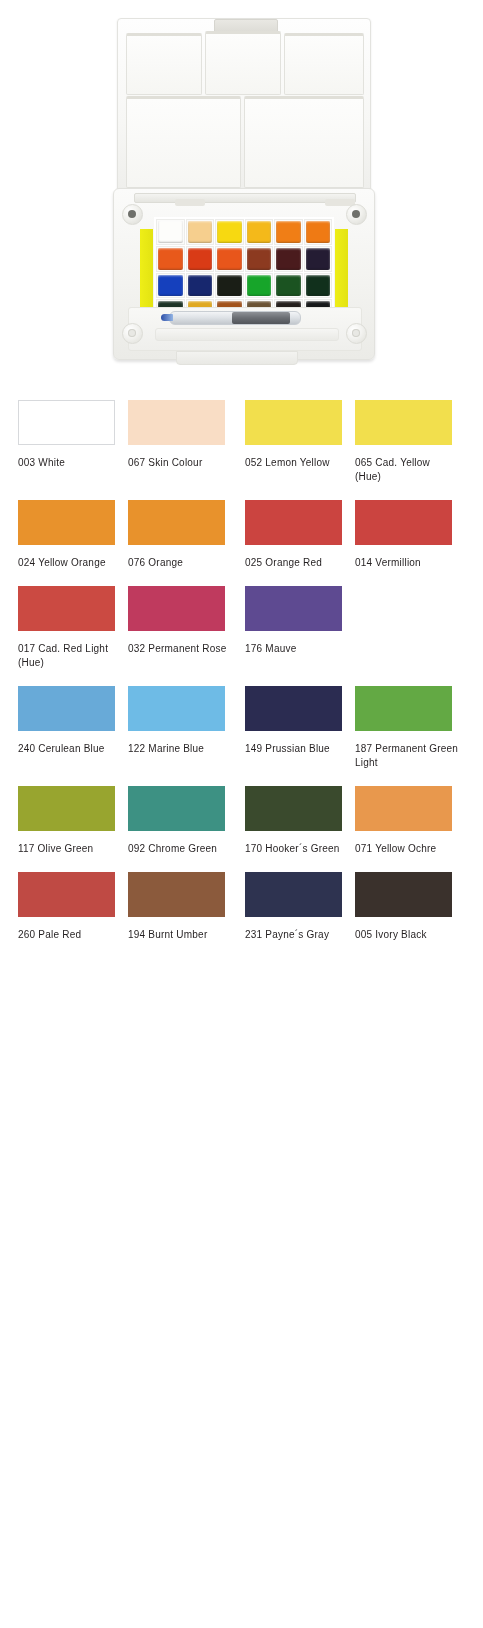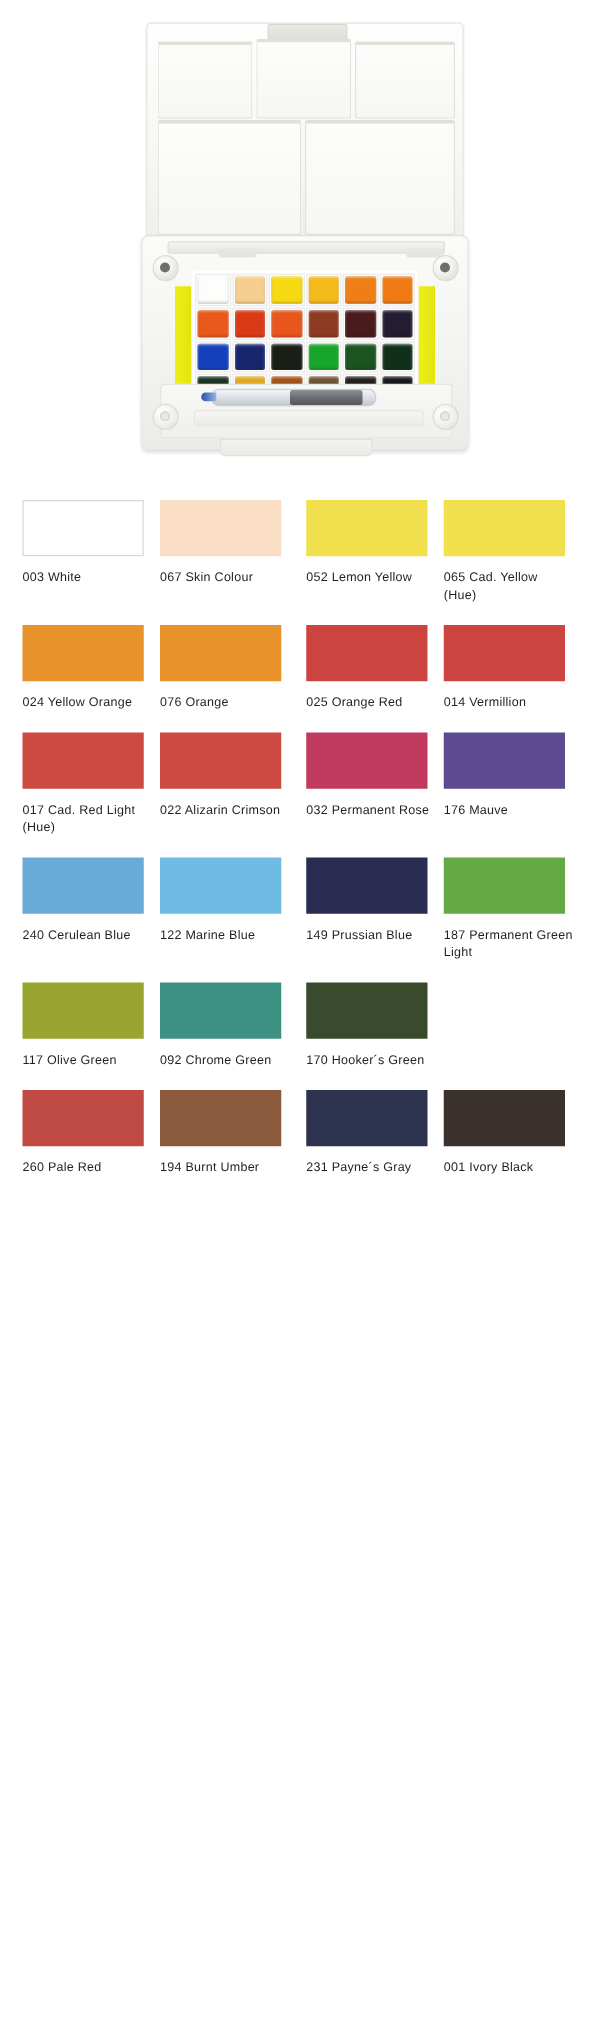--- a/index.html
+++ b/index.html
@@ -402,24 +402,20 @@
         <div class="swatch-chip" style="background: rgb(203, 68, 64);"></div>
         <div class="swatch-label">014 Vermillion</div>
       </div>
     </div>
     <div class="swatch-row">
       <div class="swatch-item">
         <div class="swatch-chip" style="background: rgb(203, 74, 66);"></div>
         <div class="swatch-label">017 Cad. Red Light (Hue)</div>
       </div>
       <div class="swatch-item">
-        <div class="swatch-chip" style="background: rgb(203, 74, 66);"></div>
-        <div class="swatch-label">022 Alizarin Crimson</div>
-      </div>
-      <div class="swatch-item">
         <div class="swatch-chip" style="background: rgb(191, 58, 94);"></div>
         <div class="swatch-label">032 Permanent Rose</div>
       </div>
       <div class="swatch-item">
         <div class="swatch-chip" style="background: rgb(94, 74, 145);"></div>
         <div class="swatch-label">176 Mauve</div>
       </div>
     </div>
     <div class="swatch-row">
       <div class="swatch-item">
@@ -445,32 +441,36 @@
         <div class="swatch-label">117 Olive Green</div>
       </div>
       <div class="swatch-item">
         <div class="swatch-chip" style="background: rgb(61, 145, 131);"></div>
         <div class="swatch-label">092 Chrome Green</div>
       </div>
       <div class="swatch-item">
         <div class="swatch-chip" style="background: rgb(58, 74, 45);"></div>
         <div class="swatch-label">170 Hooker´s Green</div>
       </div>
+      <div class="swatch-item">
+        <div class="swatch-chip" style="background: rgb(232, 152, 77);"></div>
+        <div class="swatch-label">071 Yellow Ochre</div>
+      </div>
     </div>
     <div class="swatch-row">
       <div class="swatch-item">
         <div class="swatch-chip" style="background: rgb(191, 74, 68);"></div>
         <div class="swatch-label">260 Pale Red</div>
       </div>
       <div class="swatch-item">
         <div class="swatch-chip" style="background: rgb(139, 90, 60);"></div>
         <div class="swatch-label">194 Burnt Umber</div>
       </div>
       <div class="swatch-item">
         <div class="swatch-chip" style="background: rgb(46, 51, 80);"></div>
         <div class="swatch-label">231 Payne´s Gray</div>
       </div>
       <div class="swatch-item">
         <div class="swatch-chip" style="background: rgb(58, 49, 44);"></div>
-        <div class="swatch-label">001 Ivory Black</div>
+        <div class="swatch-label">005 Ivory Black</div>
       </div>
     </div>
   </div>
 
 </body></html>

